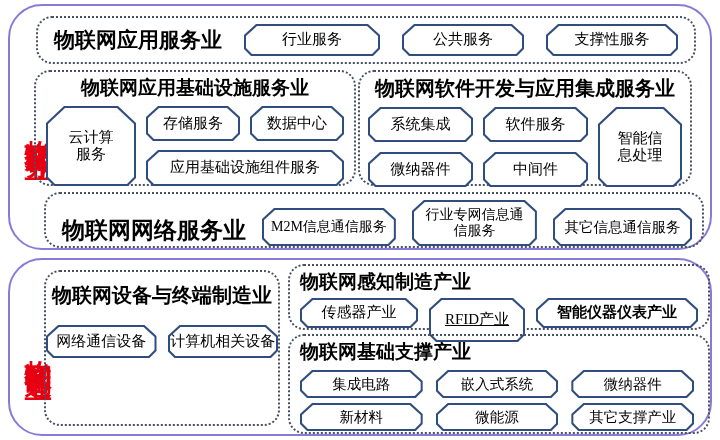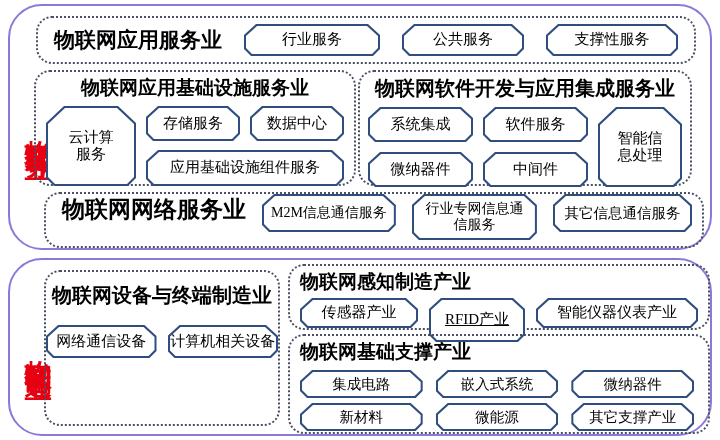--- a/index.html
+++ b/index.html
@@ -51,38 +51,38 @@
   .n-component { height: 36px; }
 
   #g-soft { left: 348px; top: 64px; width: 334px; height: 116px; }
   #g-soft .ghead { font-size: 20px; text-align: center; margin-top: 3px; }
   .soft-body { display: flex; gap: 10px; padding: 5px 8px 0 8px; }
   .soft-grid { flex: 1; display: grid; grid-template-columns: 1fr 1fr; gap: 10px 10px; }
   .soft-grid .node { height: 35px; }
   .n-intelligent { width: 84px; height: 80px; }
 
   #g-net { left: 34px; top: 186px; width: 660px; height: 56px;
-    display: flex; align-items: flex-start; gap: 16px; padding: 0 10px 0 16px; }
+    display: flex; align-items: flex-end; gap: 16px; padding: 0 10px 0 16px; }
   #g-net .ghead { font-size: 23px; }
   .n-m2m { width: 152px; height: 38px; } .n-m2m > span { font-size: 14px; }
   .n-privnet { width: 142px; height: 46px; } .n-privnet > span { font-size: 14px; }
   .n-othercom { width: 158px; height: 38px; } .n-othercom > span { font-size: 14.5px; }
 
   
   #g-dev { left: 34px; top: 10px; width: 236px; height: 156px; }
   #g-dev .ghead { font-size: 20px; text-align: center; margin-top: 10px; }
   .dev-body { display: flex; flex-direction: row; align-items: center; gap: 11px; margin-top: 16px; }
   .dev-body .node { width: 184px; height: 33px; }
 
   #g-sense { left: 278px; top: 4px; width: 422px; height: 66px; padding: 3px 10px; }
   #g-sense .ghead { font-size: 19px; }
   .sense-row { display: flex; gap: 11px; margin-top: 3px; }
   .n-sensor { width: 118px; height: 30px; }
   .n-rfid { width: 96px; height: 44px; text-decoration: underline; }
-  .n-instrument { flex: 1; height: 30px; }
+  .n-instrument { flex: 1; height: 30px; font-weight: bold; }
 
   #g-support { left: 278px; top: 74px; width: 422px; height: 100px; padding: 3px 14px 0 10px; }
   #g-support .ghead { font-size: 19px; }
   .sup-row { display: flex; gap: 13px; margin-top: 5px; }
   .sup-row .node { flex: 1; height: 28px; }
   .sup-row .node > span { font-size: 14.5px; }
 </style>
 </head>
 <body>
 

